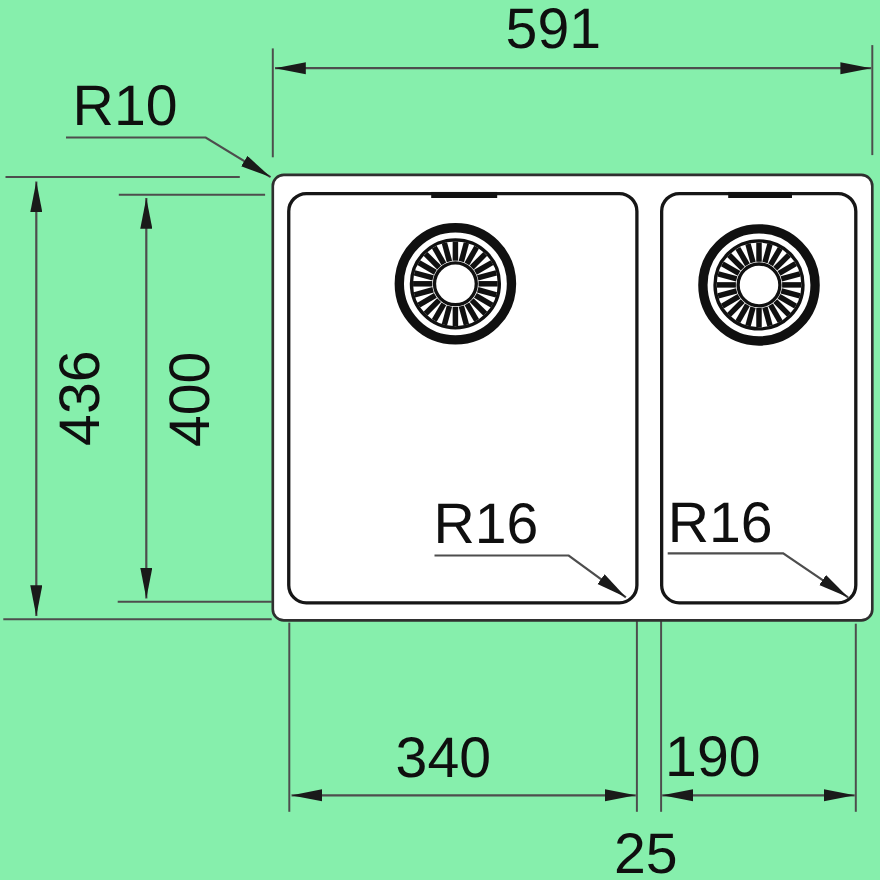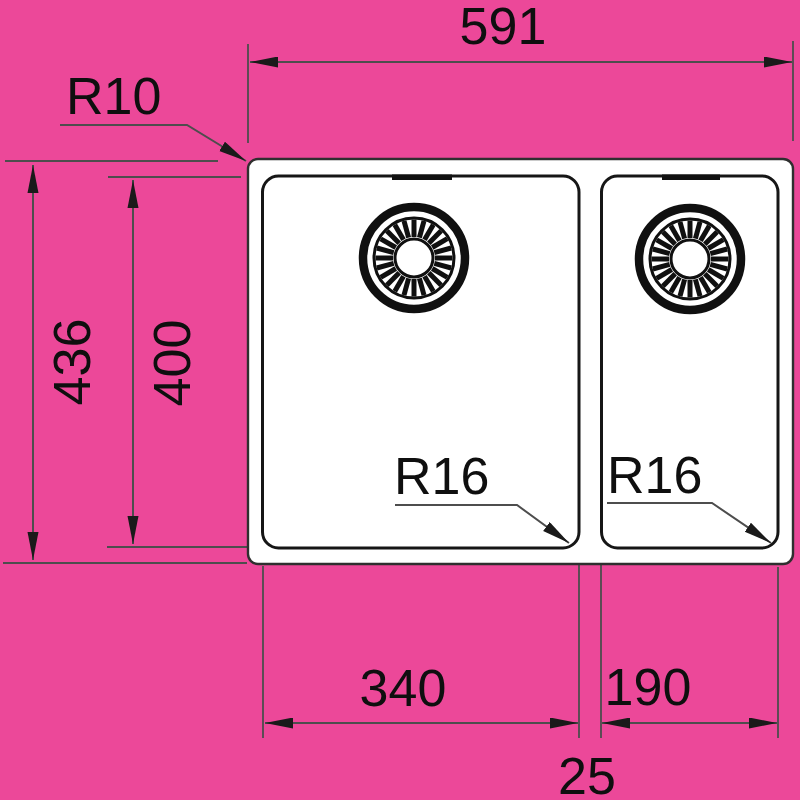--- a/index.html
+++ b/index.html
@@ -8,21 +8,21 @@
     background: #ffffff;
     width: 800px;
     height: 800px;
     overflow: hidden;
     font-family: "Liberation Sans", sans-serif;
   }
   .canvas {
     position: relative;
     width: 800px;
     height: 800px;
-    background: #ec4899;
+    background: #86efac;
   }
   svg { display: block; }
   .dim-line {
     stroke: #4d4d4d;
     stroke-width: 2;
     fill: none;
   }
   .ext-line {
     stroke: #4d4d4d;
     stroke-width: 1.8;

